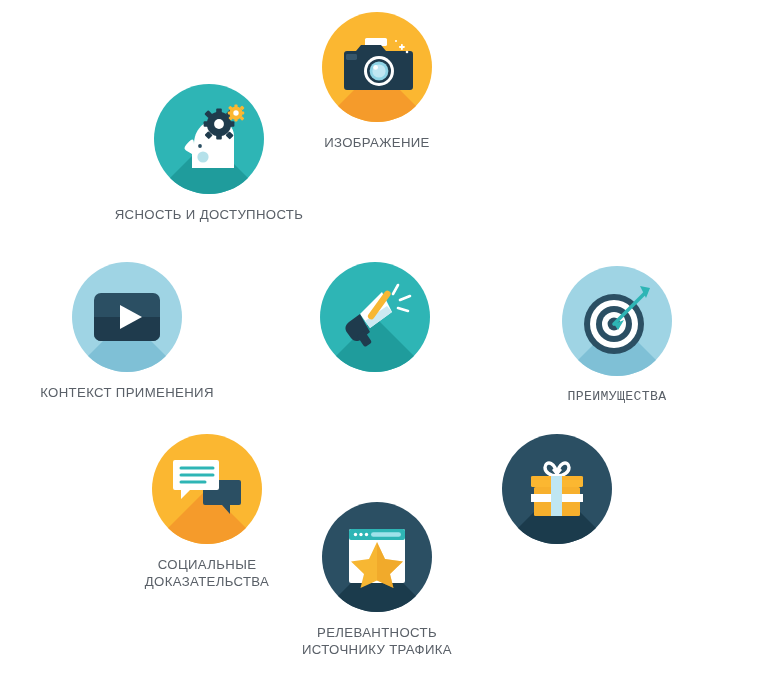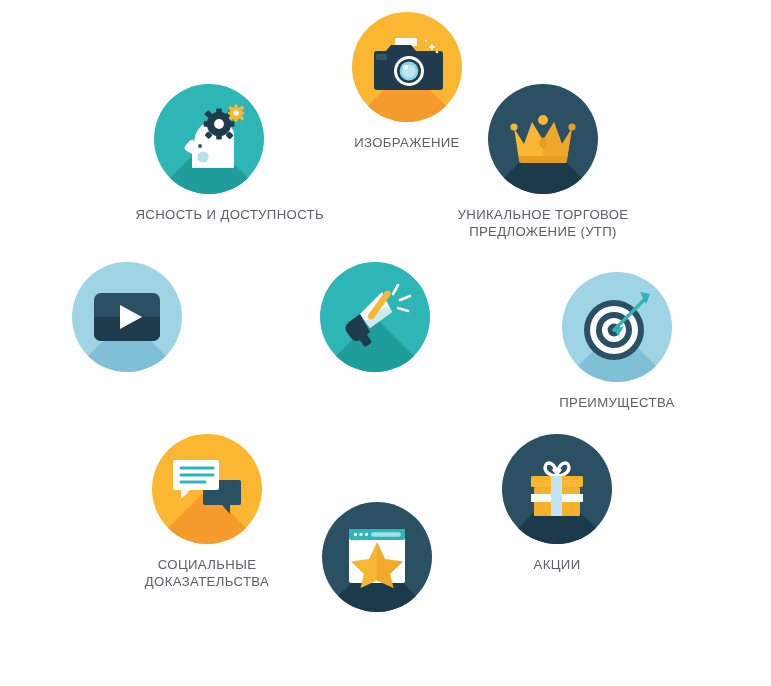--- a/index.html
+++ b/index.html
@@ -80,24 +80,24 @@
             <rect x="70.6" y="11.4" width="3.6" height="3.2" rx="0.8"></rect>
             <rect x="58.9" y="6.2" width="3.2" height="3.6" rx="0.8" transform="rotate(-45 60.5 8)"></rect>
             <rect x="70.4" y="16.6" width="3.2" height="3.6" rx="0.8" transform="rotate(-45 72 18.4)"></rect>
             <rect x="70.4" y="6.2" width="3.6" height="3.2" rx="0.8" transform="rotate(45 72.2 7.8)"></rect>
             <rect x="58.9" y="16.6" width="3.6" height="3.2" rx="0.8" transform="rotate(45 60.7 18.2)"></rect>
           </g>
           <circle cx="66" cy="13" r="2.7" fill="#FFFFFF"></circle>
         </svg>
       </div>
     </div>
-    <div class="label" style="width:230px;margin-left:-60px;text-align:right;">ЯСНОСТЬ И ДОСТУПНОСТЬ</div>
-  </div>
-
-  <div class="item" style="left:322px; top:12px; width:110px;margin-left:30px;">
+    <div class="label" style="width:230px;margin-left:-60px;">ЯСНОСТЬ И ДОСТУПНОСТЬ</div>
+  </div>
+
+  <div class="item" style="left:322px; top:12px; width:110px;">
     <div class="circle" style="width:110px;height:110px;background:#FBB731;">
       <div class="shadow" style="background:#F59B2B;"></div>
       <div class="glyph">
         <svg width="72" height="60" viewBox="0 0 72 60">
           <rect x="24" y="1" width="22" height="8" rx="1.6" fill="#FFFFFF"></rect>
           <path d="M3 14 h12 l5 -6 h20 l5 6 h24 a3 3 0 0 1 3 3 v33 a3 3 0 0 1 -3 3 h-63 a3 3 0 0 1 -3 -3 v-33 a3 3 0 0 1 3 -3 z" fill="#1F3B4D"></path>
           <rect x="5" y="17" width="11" height="6" rx="1.4" fill="#36566B"></rect>
           <circle cx="38" cy="34" r="15" fill="#FFFFFF"></circle>
           <circle cx="38" cy="34" r="12" fill="#1F3B4D"></circle>
           <circle cx="38" cy="34" r="9.4" fill="#8FD4E6"></circle>
@@ -108,51 +108,33 @@
             <rect x="57.9" y="9.1" width="6" height="1.8" rx="0.8"></rect>
           </g>
           <circle cx="66" cy="15" r="1.3" fill="#FFFFFF"></circle>
           <circle cx="55" cy="4" r="1" fill="#FFFFFF"></circle>
         </svg>
       </div>
     </div>
     <div class="label" style="width:200px;margin-left:-45px;">ИЗОБРАЖЕНИЕ</div>
   </div>
 
-  <div class="item" style="left:488px; top:84px; width:110px;">
-    <div class="circle" style="width:110px;height:110px;background:#2B4F63;">
-      <div class="shadow" style="background:#1B3B4C;"></div>
-      <div class="glyph">
-        <svg width="66" height="58" viewBox="0 0 66 58">
-          <path d="M4 18 L14 34 L22 12 L33 30 L44 12 L52 34 L62 18 L57 50 L9 50 Z" fill="#F7B733"></path>
-          <path d="M33 30 L44 12 L52 34 L62 18 L57 50 L33 50 Z" fill="#E89C22" opacity="0.55"></path>
-          <rect x="9" y="46" width="48" height="7" rx="2" fill="#E89C22"></rect>
-          <circle cx="33" cy="10" r="5" fill="#F7B733"></circle>
-          <circle cx="33" cy="10" r="5" fill="#E89C22" opacity="0"></circle>
-          <ellipse cx="33" cy="33" rx="3.4" ry="5.4" fill="#E89C22"></ellipse>
-          <circle cx="4" cy="17" r="3.6" fill="#F7B733"></circle>
-          <circle cx="62" cy="17" r="3.6" fill="#E89C22"></circle>
-        </svg>
-      </div>
-    </div>
-    <div class="label" style="width:230px;margin-left:-60px;">УНИКАЛЬНОЕ ТОРГОВОЕ
-ПРЕДЛОЖЕНИЕ (УТП)</div>
-  </div>
 
   <div class="item" style="left:72px; top:262px; width:110px;">
     <div class="circle" style="width:110px;height:110px;background:#9FD4E4;">
       <div class="shadow" style="background:#7FC0D6;"></div>
       <div class="glyph">
         <svg width="70" height="52" viewBox="0 0 70 52">
           <rect x="2" y="2" width="66" height="48" rx="7" fill="#2B4F63"></rect>
           <path d="M2 26 h66 v17 a7 7 0 0 1 -7 7 h-52 a7 7 0 0 1 -7 -7 z" fill="#1F3B4D"></path>
           <path d="M28 14 L50 26 L28 38 Z" fill="#FFFFFF"></path>
         </svg>
       </div>
     </div>
+    <div class="label" style="width:230px;margin-left:-60px;">КОНТЕКСТ ПРИМЕНЕНИЯ</div>
   </div>
 
   <div class="item" style="left:320px; top:262px; width:110px;">
     <div class="circle" style="width:110px;height:110px;background:#2EB5B5;">
       <div class="shadow" style="background:#1F9C9C;"></div>
       <div class="glyph">
         <svg width="74" height="70" viewBox="0 0 74 70">
           <g stroke="#FFFFFF" stroke-width="2.6" stroke-linecap="round">
             <line x1="55" y1="12" x2="60" y2="3"></line>
             <line x1="62" y1="18" x2="72" y2="14"></line>
@@ -161,21 +143,21 @@
           <path d="M44 10 L22 32 L32 46 L54 30 Z" fill="#FFFFFF"></path>
           <path d="M32 46 L54 30 L49 24 L27 39 Z" fill="#CDE9F2"></path>
           <rect x="38" y="6" width="6.6" height="34" rx="3.3" transform="rotate(36 41.3 23)" fill="#F7B733"></rect>
           <path d="M22 32 L11 40 C7 43 6.5 47 9 50.5 L13 56 C15.5 59.5 19.5 60 23 57.5 L32 50 Z" fill="#1F3B4D"></path>
           <rect x="22" y="50" width="9" height="14" rx="2.5" transform="rotate(-34 26.5 57)" fill="#1F3B4D"></rect>
         </svg>
       </div>
     </div>
   </div>
 
-  <div class="item" style="left:562px; top:272px; width:110px;">
+  <div class="item" style="left:562px; top:266px; width:110px;font-family:Liberation Mono, monospace;">
     <div class="circle" style="width:110px;height:110px;background:#9FD4E4;">
       <div class="shadow" style="background:#7FC0D6;"></div>
       <div class="glyph">
         <svg width="74" height="74" viewBox="0 0 74 74">
           <circle cx="34" cy="40" r="30" fill="#2B4F63"></circle>
           <circle cx="34" cy="40" r="24" fill="#FFFFFF"></circle>
           <circle cx="34" cy="40" r="18" fill="#2B4F63"></circle>
           <circle cx="34" cy="40" r="12" fill="#FFFFFF"></circle>
           <circle cx="34" cy="40" r="6.4" fill="#2B4F63"></circle>
           <line x1="66" y1="8" x2="34" y2="40" stroke="#2EB5B5" stroke-width="3.6" stroke-linecap="round"></line>
@@ -217,20 +199,22 @@
             <circle cx="11.5" cy="8.5" r="1.7"></circle>
             <circle cx="17" cy="8.5" r="1.7"></circle>
             <circle cx="22.5" cy="8.5" r="1.7"></circle>
           </g>
           <rect x="27" y="6.2" width="30" height="4.6" rx="2.3" fill="#9FE2EA"></rect>
           <path d="M33 16 L41 33 L59 35.5 L46 48 L49.5 62 L33 54.5 L16.5 62 L20 48 L7 35.5 L25 33 Z" fill="#F7B733"></path>
           <path d="M33 16 L41 33 L59 35.5 L46 48 L49.5 62 L33 54.5 Z" fill="#E89C22" opacity="0.45"></path>
         </svg>
       </div>
     </div>
+    <div class="label" style="width:230px;margin-left:-60px;">РЕЛЕВАНТНОСТЬ
+ИСТОЧНИКУ ТРАФИКА</div>
   </div>
 
   <div class="item" style="left:502px; top:434px; width:110px;">
     <div class="circle" style="width:110px;height:110px;background:#2B4F63;">
       <div class="shadow" style="background:#1B3B4C;"></div>
       <div class="glyph">
         <svg width="64" height="62" viewBox="0 0 64 62">
           <g fill="none" stroke="#FFFFFF" stroke-width="3.4">
             <path d="M32 18 C25 18 20 14 20 9.5 C20 6 23 4 26 5.5 C29.5 7.2 31.5 12 32 18 Z"></path>
             <path d="M32 18 C39 18 44 14 44 9.5 C44 6 41 4 38 5.5 C34.5 7.2 32.5 12 32 18 Z"></path>
@@ -239,16 +223,15 @@
           <rect x="9" y="29" width="46" height="29" rx="1.6" fill="#FBB731"></rect>
           <rect x="9" y="29" width="46" height="29" rx="1.6" fill="#E89C22" opacity="0.22"></rect>
           <rect x="6" y="18" width="52" height="4" fill="#F9A825" opacity="0.35"></rect>
           <rect x="26" y="18" width="11" height="40" fill="#BFE6F2"></rect>
           <rect x="6" y="36" width="52" height="8" fill="#FFFFFF"></rect>
           <rect x="26" y="36" width="11" height="8" fill="#BFE6F2"></rect>
           <path d="M32 18 L27 12 L29 10 L32 15 L35 10 L37 12 Z" fill="#FFFFFF"></path>
         </svg>
       </div>
     </div>
-    <div class="label" style="width:180px;margin-left:-35px;">АКЦИИ</div>
   </div>
 
 </div>
 
 </body></html>

